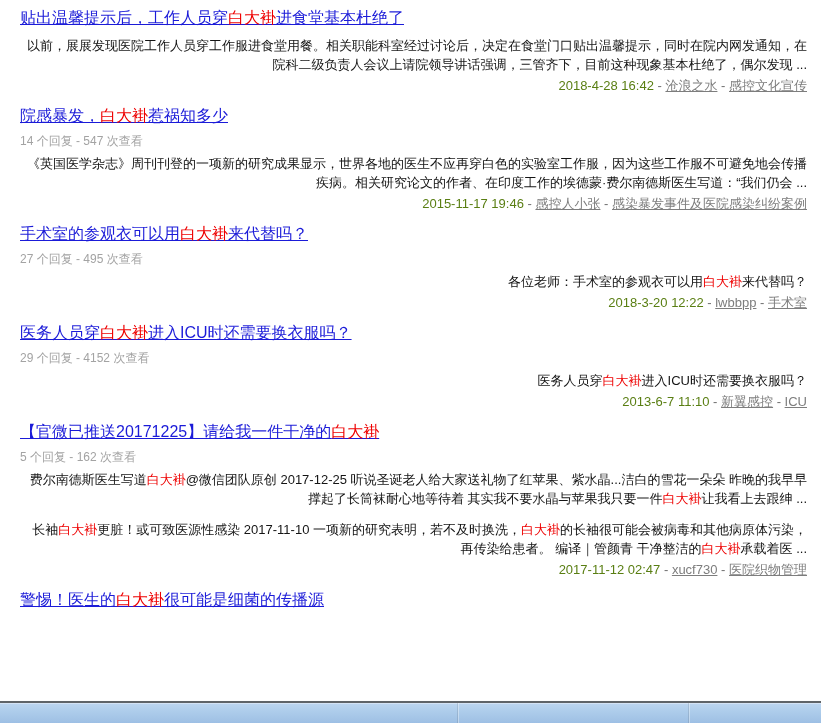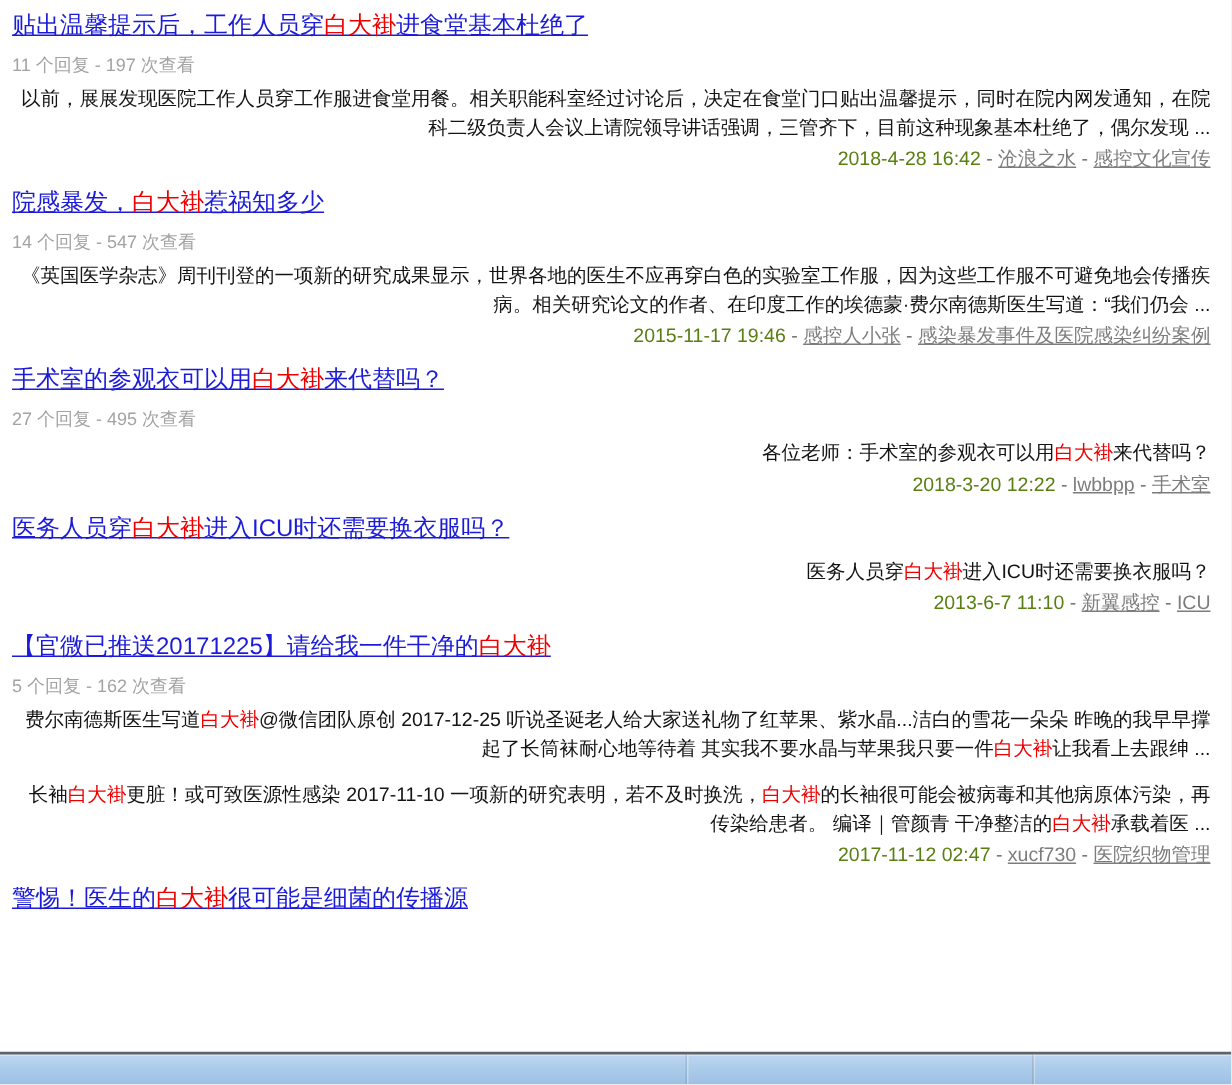--- a/index.html
+++ b/index.html
@@ -1,18 +1,18 @@
 <!DOCTYPE html>
 <html style="--title-link: #1b1bd8; --highlight: #ee0000; --stats: #a3a3a3; --snippet: #141414; --date: #597e12; --meta-link: #7d7d7d; --meta-sep: #707070;"><head>
 <meta charset="utf-8">
 <style>
   html,body{margin:0;padding:0;background:#e9e9e9;}
   body{font-family:"Liberation Sans",sans-serif;}
   .page{position:relative;width:821px;height:723px;background:#ffffff;overflow:hidden;margin:0 auto;}
-  .content{padding:8px 14px 0 8px;height:693px;overflow:hidden;}
+  .content{padding:8px 14px 0 20px;height:693px;overflow:hidden;}
   .result{margin:0 0 12px 0;}
   .title{font-size:16px;line-height:20px;margin:0 0 8px 0;font-weight:normal;}
   .title a{color:var(--title-link,#1b1bd8);text-decoration:underline;cursor:pointer;}
   .hl{color:var(--highlight,#ee0000);}
   .stats{font-size:12px;line-height:15px;margin:0 0 5px 0;color:var(--stats,#a3a3a3);}
   .snippet{font-size:13px;line-height:19px;margin:0 0 3px 0;color:var(--snippet,#141414);text-align:right;}
   .meta{font-size:13px;line-height:17px;margin:0;color:var(--meta-sep,#707070);text-align:right;}
   .meta .date{color:var(--date,#597e12);}
   .meta a{color:var(--meta-link,#7d7d7d);text-decoration:underline;cursor:pointer;}
   .statusbar{position:absolute;left:0;right:0;bottom:0;height:20px;
@@ -25,41 +25,41 @@
   .bar-divider.d1{left:457px;}
   .bar-divider.d2{left:688px;}
 </style>
 </head>
 <body>
 
 <div class="page">
   <div class="content" id="results">
   <div class="result">
     <div class="title"><a class="title-link" href="#"><span>贴出温馨提示后，工作人员穿</span><span class="hl">白大褂</span><span>进食堂基本杜绝了</span></a></div>
-    <p class="stats">11 个回复 - 197 次查看</p>
     <p class="snippet"><span>以前，展展发现医院工作人员穿工作服进食堂用餐。相关职能科室经过讨论后，决定在食堂门口贴出温馨提示，同时在院内网发通知，在院科二级负责人会议上请院领导讲话强调，三管齐下，目前这种现象基本杜绝了，偶尔发现 ...</span></p>
     <p class="meta"><span class="date">2018-4-28 16:42</span><span class="sep sep1"> - </span><a class="meta-link author" href="#">沧浪之水</a><span class="sep sep2"> - </span><a class="meta-link forum" href="#">感控文化宣传</a></p>
   </div>
 
   <div class="result">
     <div class="title"><a class="title-link" href="#"><span>院感暴发，</span><span class="hl">白大褂</span><span>惹祸知多少</span></a></div>
     <p class="stats">14 个回复 - 547 次查看</p>
     <p class="snippet"><span>《英国医学杂志》周刊刊登的一项新的研究成果显示，世界各地的医生不应再穿白色的实验室工作服，因为这些工作服不可避免地会传播疾病。相关研究论文的作者、在印度工作的埃德蒙·费尔南德斯医生写道：“我们仍会 ...</span></p>
     <p class="meta"><span class="date">2015-11-17 19:46</span><span class="sep sep1"> - </span><a class="meta-link author" href="#">感控人小张</a><span class="sep sep2"> - </span><a class="meta-link forum" href="#">感染暴发事件及医院感染纠纷案例</a></p>
   </div>
 
   <div class="result">
     <div class="title"><a class="title-link" href="#"><span>手术室的参观衣可以用</span><span class="hl">白大褂</span><span>来代替吗？</span></a></div>
     <p class="stats">27 个回复 - 495 次查看</p>
     <p class="snippet"><span>各位老师：手术室的参观衣可以用</span><span class="hl">白大褂</span><span>来代替吗？</span></p>
     <p class="meta"><span class="date">2018-3-20 12:22</span><span class="sep sep1"> - </span><a class="meta-link author" href="#">lwbbpp</a><span class="sep sep2"> - </span><a class="meta-link forum" href="#">手术室</a></p>
   </div>
 
   <div class="result">
     <div class="title"><a class="title-link" href="#"><span>医务人员穿</span><span class="hl">白大褂</span><span>进入ICU时还需要换衣服吗？</span></a></div>
+    <p class="stats">29 个回复 - 4152 次查看</p>
     <p class="snippet"><span>医务人员穿</span><span class="hl">白大褂</span><span>进入ICU时还需要换衣服吗？</span></p>
     <p class="meta"><span class="date">2013-6-7 11:10</span><span class="sep sep1"> - </span><a class="meta-link author" href="#">新翼感控</a><span class="sep sep2"> - </span><a class="meta-link forum" href="#">ICU</a></p>
   </div>
 
   <div class="result">
     <div class="title"><a class="title-link" href="#"><span>【官微已推送20171225】请给我一件干净的</span><span class="hl">白大褂</span></a></div>
     <p class="stats">5 个回复 - 162 次查看</p>
     <p class="snippet"><span>费尔南德斯医生写道</span><span class="hl">白大褂</span><span>@微信团队原创 2017-12-25 听说圣诞老人给大家送礼物了红苹果、紫水晶...洁白的雪花一朵朵 昨晚的我早早撑起了长筒袜耐心地等待着 其实我不要水晶与苹果我只要一件</span><span class="hl">白大褂</span><span>让我看上去跟绅 ...</span></p>
   </div>
 

